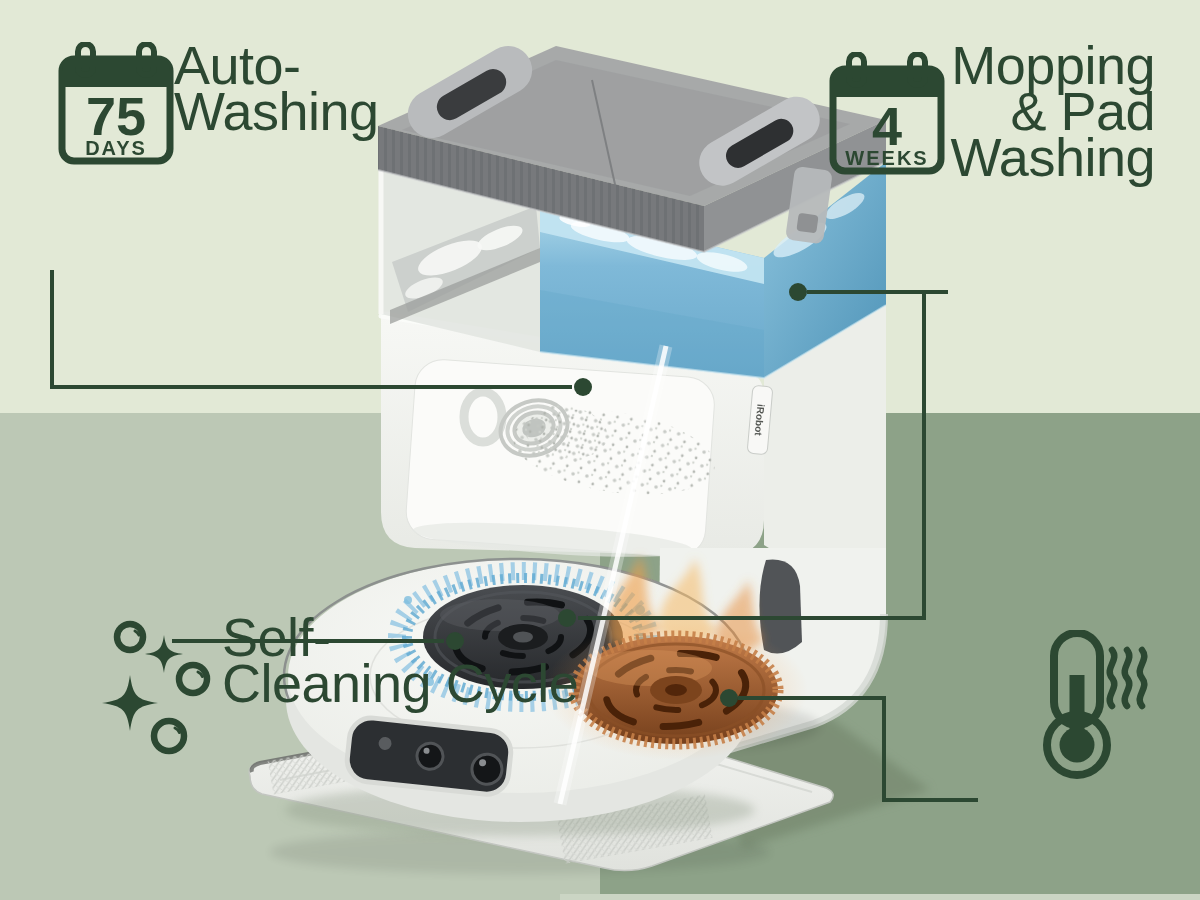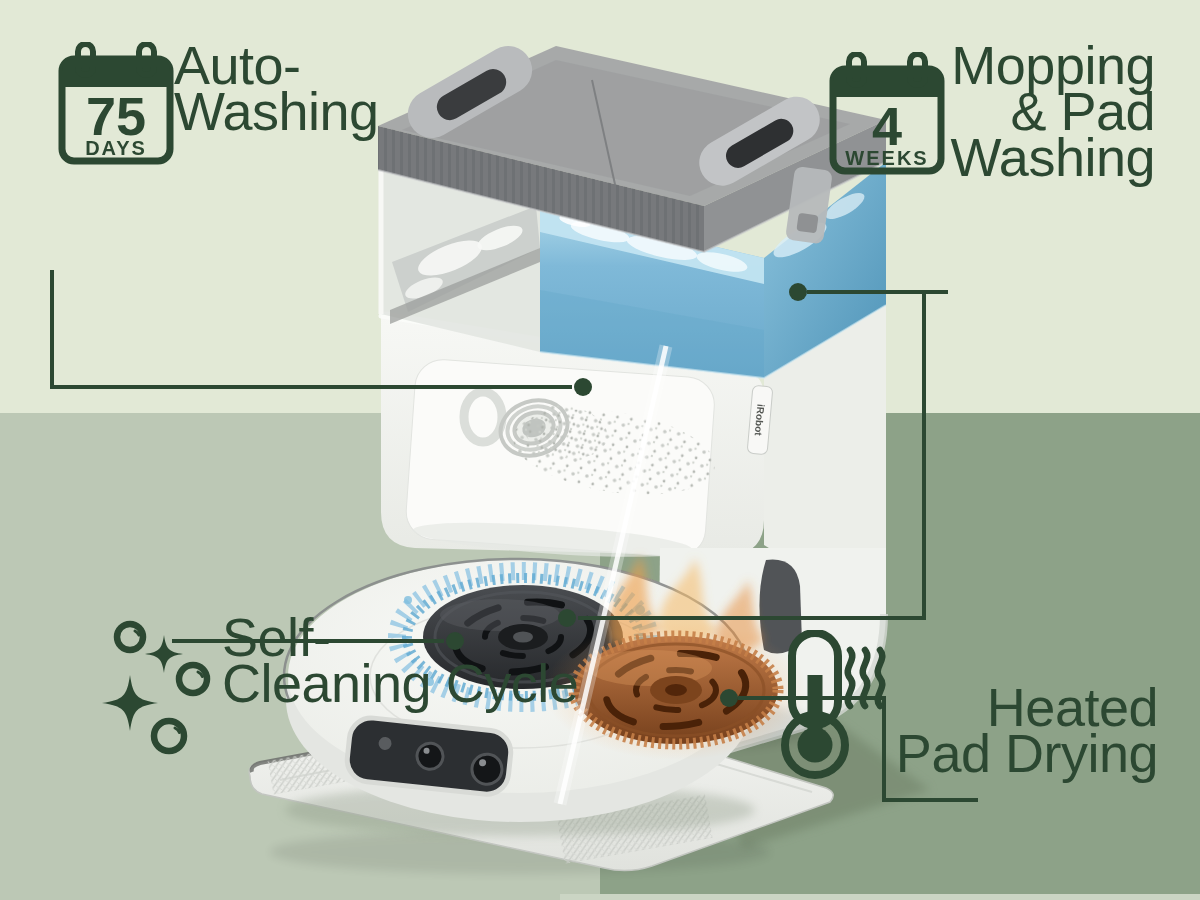--- a/index.html
+++ b/index.html
@@ -317,19 +317,15 @@
   <div class="feature f-heat f-right">
     <svg class="thermo" width="112" height="150" viewBox="0 0 112 150">
       <rect x="18" y="3" width="46" height="92" rx="23" class="ink-stroke" stroke-width="8"></rect>
       <circle cx="41" cy="115" r="30" class="ink-stroke" stroke-width="8"></circle>
       <circle cx="41" cy="115" r="17.5" class="ink-fill"></circle>
       <rect x="33.5" y="45" width="15" height="70" class="ink-fill"></rect>
       <path d="M76,20 c8,10 -8,18 0,28 c8,10 -8,18 0,28" class="ink-stroke" stroke-width="6.5" stroke-linecap="round"></path>
       <path d="M91,20 c8,10 -8,18 0,28 c8,10 -8,18 0,28" class="ink-stroke" stroke-width="6.5" stroke-linecap="round"></path>
       <path d="M106,20 c8,10 -8,18 0,28 c8,10 -8,18 0,28" class="ink-stroke" stroke-width="6.5" stroke-linecap="round"></path>
     </svg>
-    <div class="feature-label">
-      <div>Heated</div>
-      <div>Pad Drying</div>
-    </div>
   </div>
 
 </div>
 
 </body></html>

